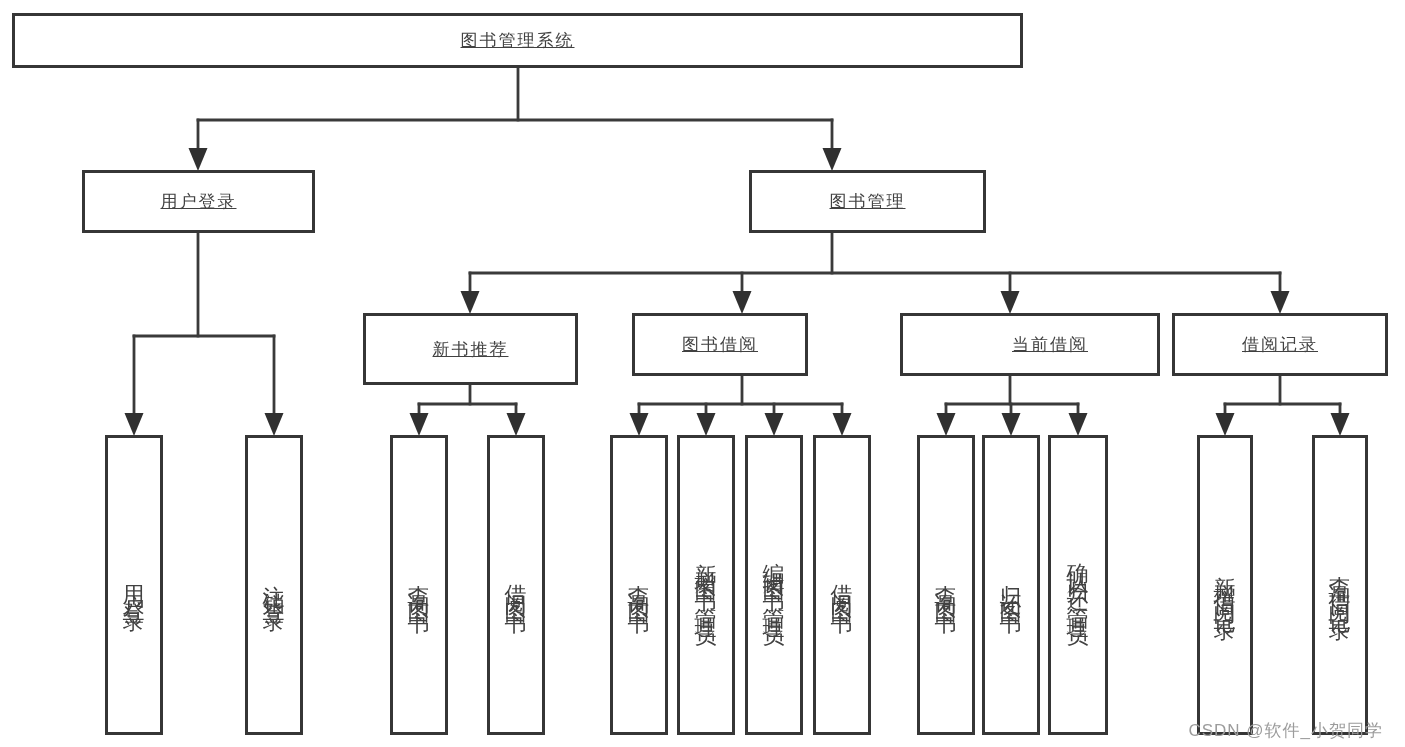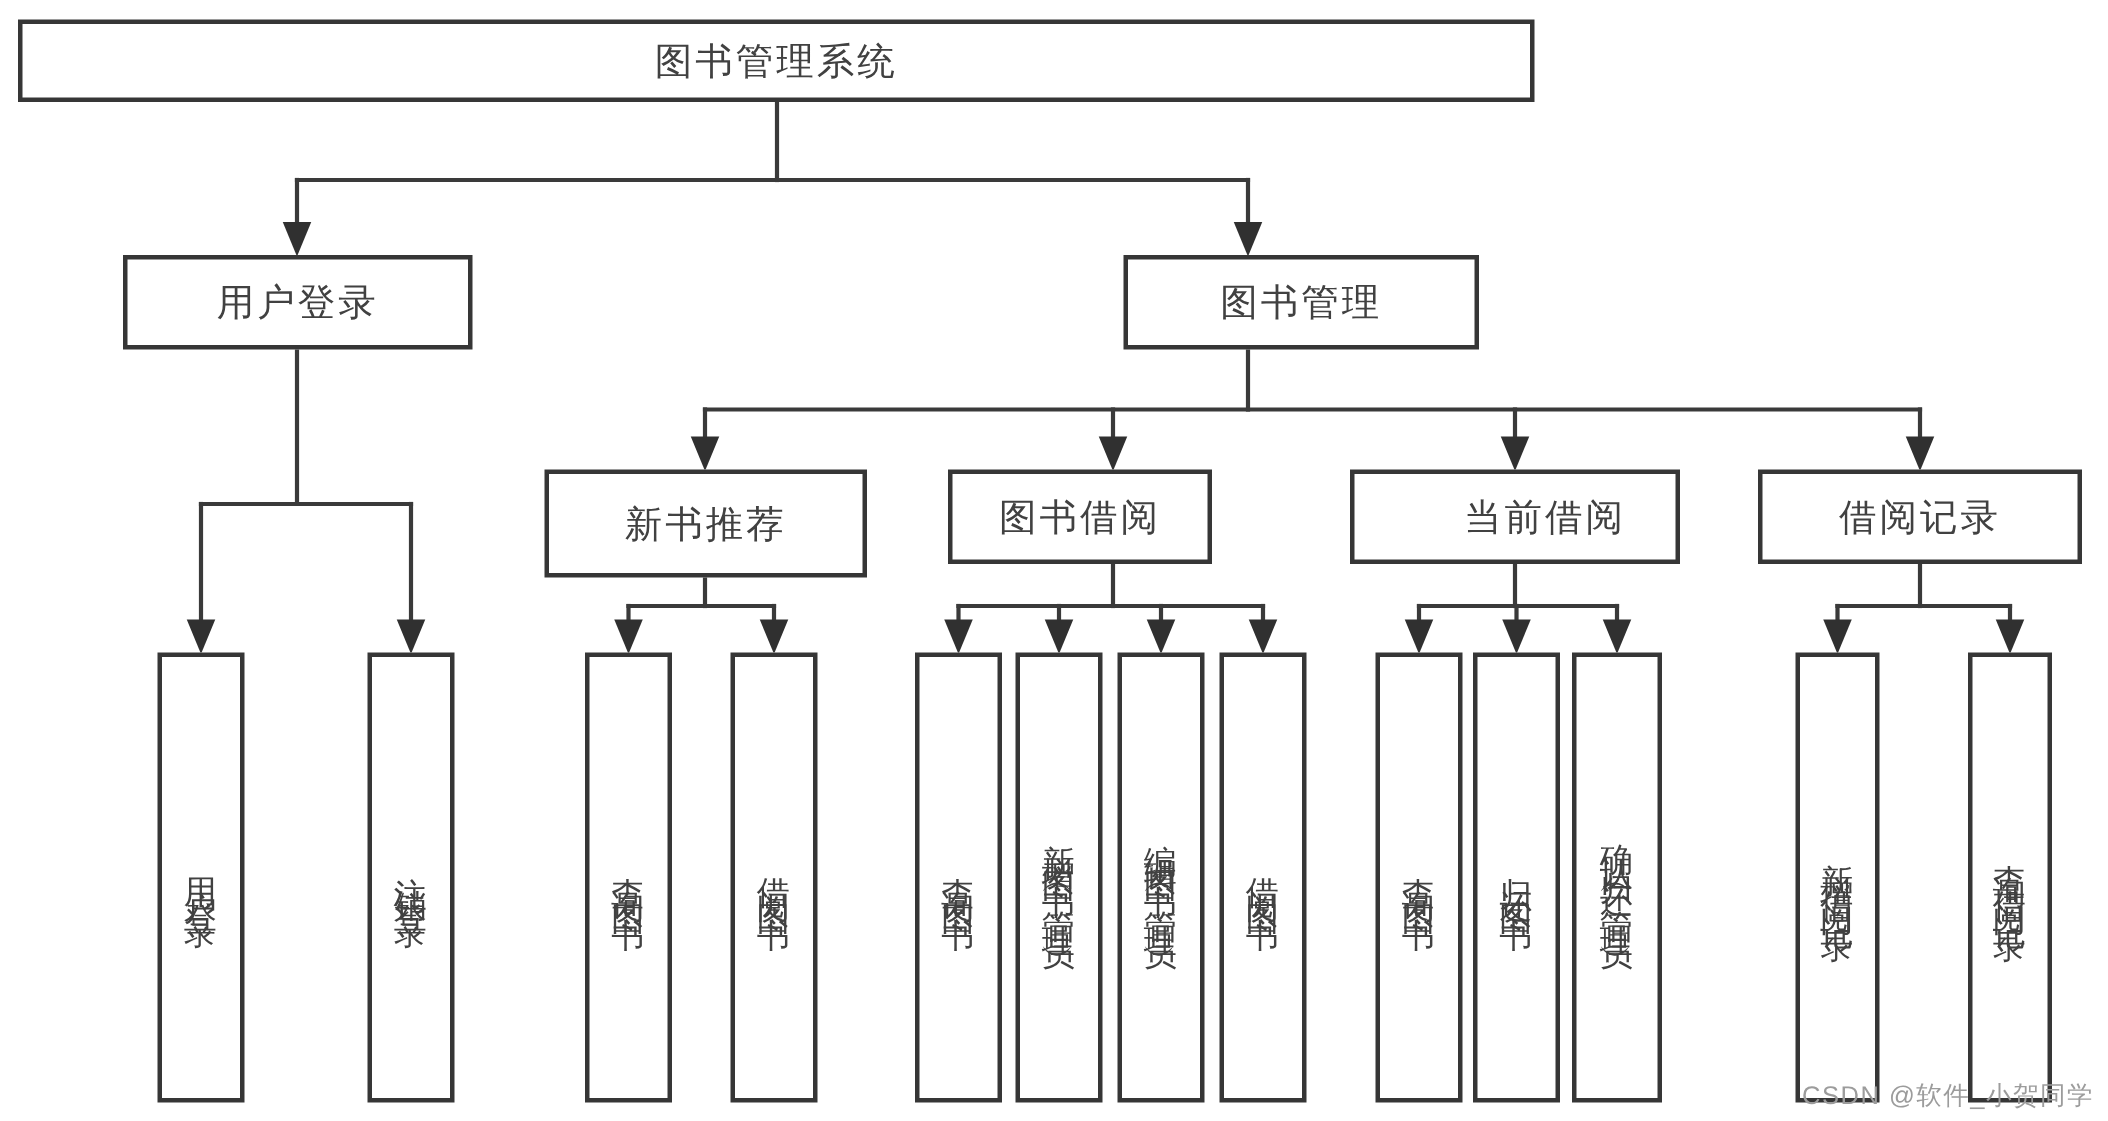--- a/index.html
+++ b/index.html
@@ -16,31 +16,31 @@
     position: absolute;
     z-index: 2;
     box-sizing: border-box;
     background: #ffffff;
     border: 3px solid #363636;
     display: flex;
     align-items: center;
     justify-content: center;
     color: #414141;
   }
-  .node-h { font-size: 25px; letter-spacing: 2px; white-space: nowrap; }
+  .node-h { font-size: 17px; letter-spacing: 2px; white-space: nowrap; text-decoration: underline; }
   .node-v { font-size: 22px; }
   .node-v .vtext {
     writing-mode: vertical-rl;
     text-orientation: mixed;
     letter-spacing: 9px;
     line-height: 1.05;
   }
   .watermark {
     position: absolute;
-    right: 9px;
+    right: 22px;
     bottom: 5px;
     z-index: 3;
     font-size: 17px;
     letter-spacing: 1px;
     color: #9c9c9c;
     white-space: nowrap;
   }
 </style>
 </head>
 <body>
@@ -123,21 +123,21 @@
   <div class="node node-h" style="left:713px; top:170px; width:237px; height:63px;margin-left:36px;">
     <span>图书管理</span>
   </div>
 
   <div class="node node-h" style="left:363px; top:313px; width:215px; height:72px;">
     <span>新书推荐</span>
   </div>
   <div class="node node-h" style="left:632px; top:313px; width:176px; height:63px;">
     <span>图书借阅</span>
   </div>
-  <div class="node node-h" style="left:900px; top:313px; width:220px; height:63px;padding-left:40px;">
+  <div class="node node-h" style="left:900px; top:313px; width:260px; height:63px;padding-left:40px;">
     <span>当前借阅</span>
   </div>
   <div class="node node-h" style="left:1172px; top:313px; width:216px; height:63px;">
     <span>借阅记录</span>
   </div>
 
   <div class="node node-v" style="left:105px; top:435px; width:58px; height:300px;">
     <span class="vtext">用户登录</span>
   </div>
   <div class="node node-v" style="left:245px; top:435px; width:58px; height:300px;">

